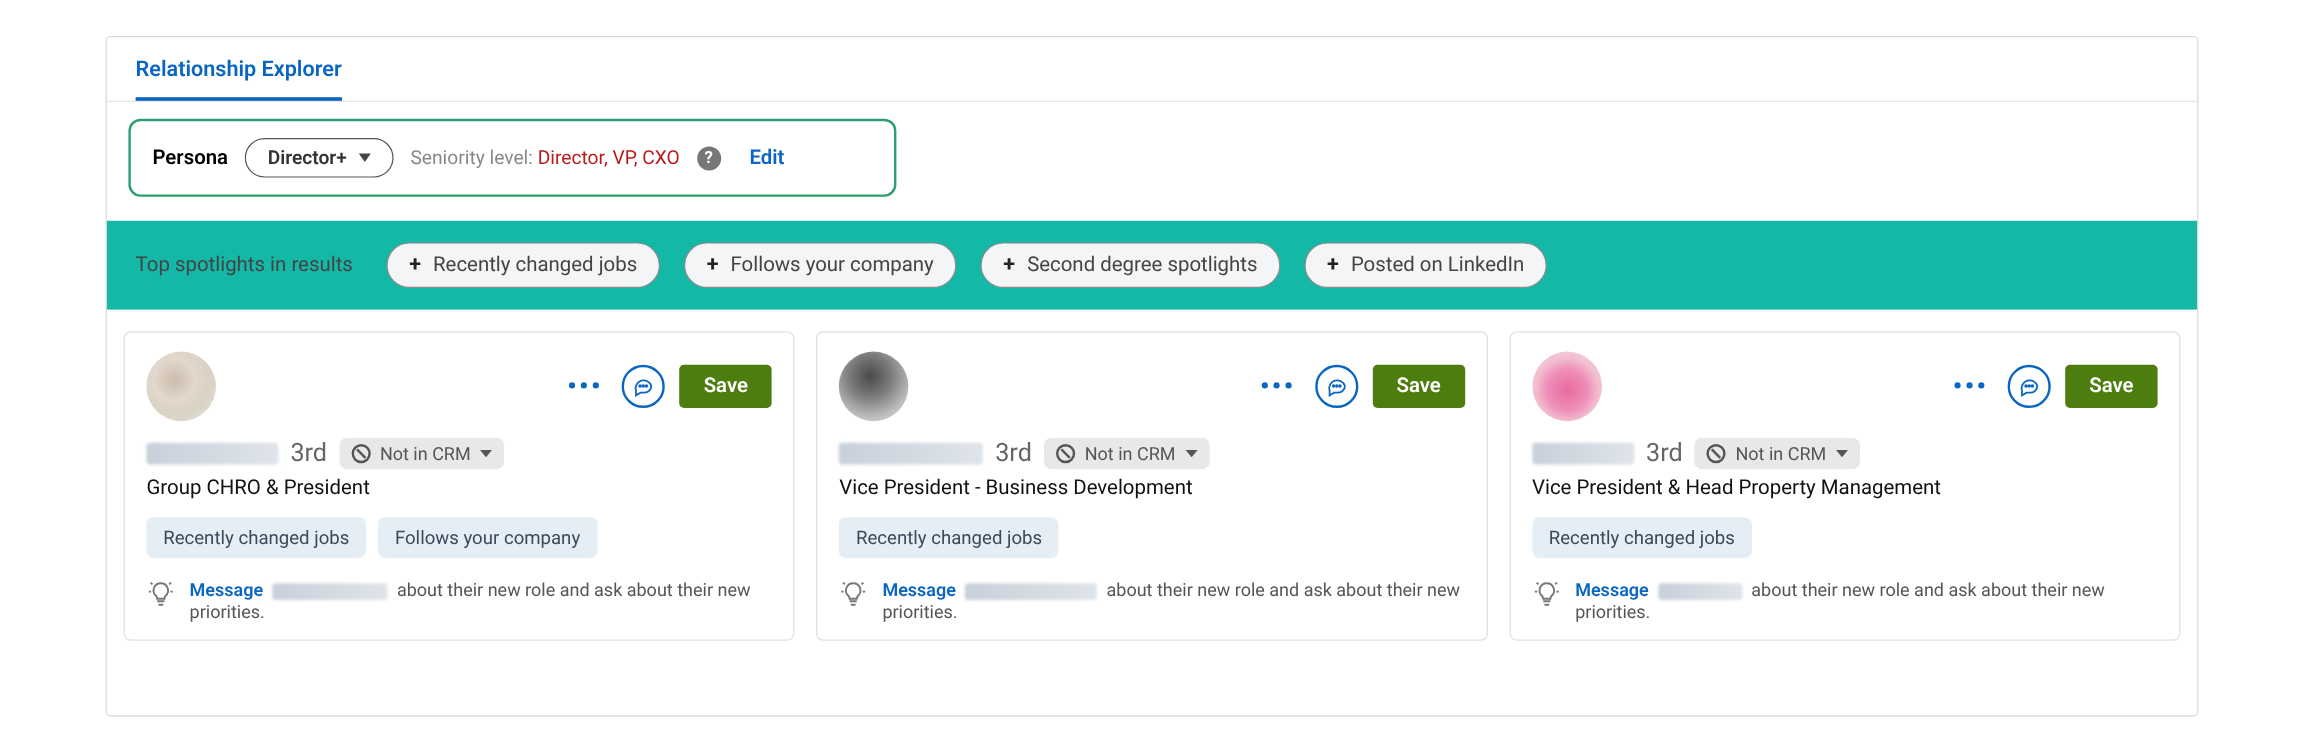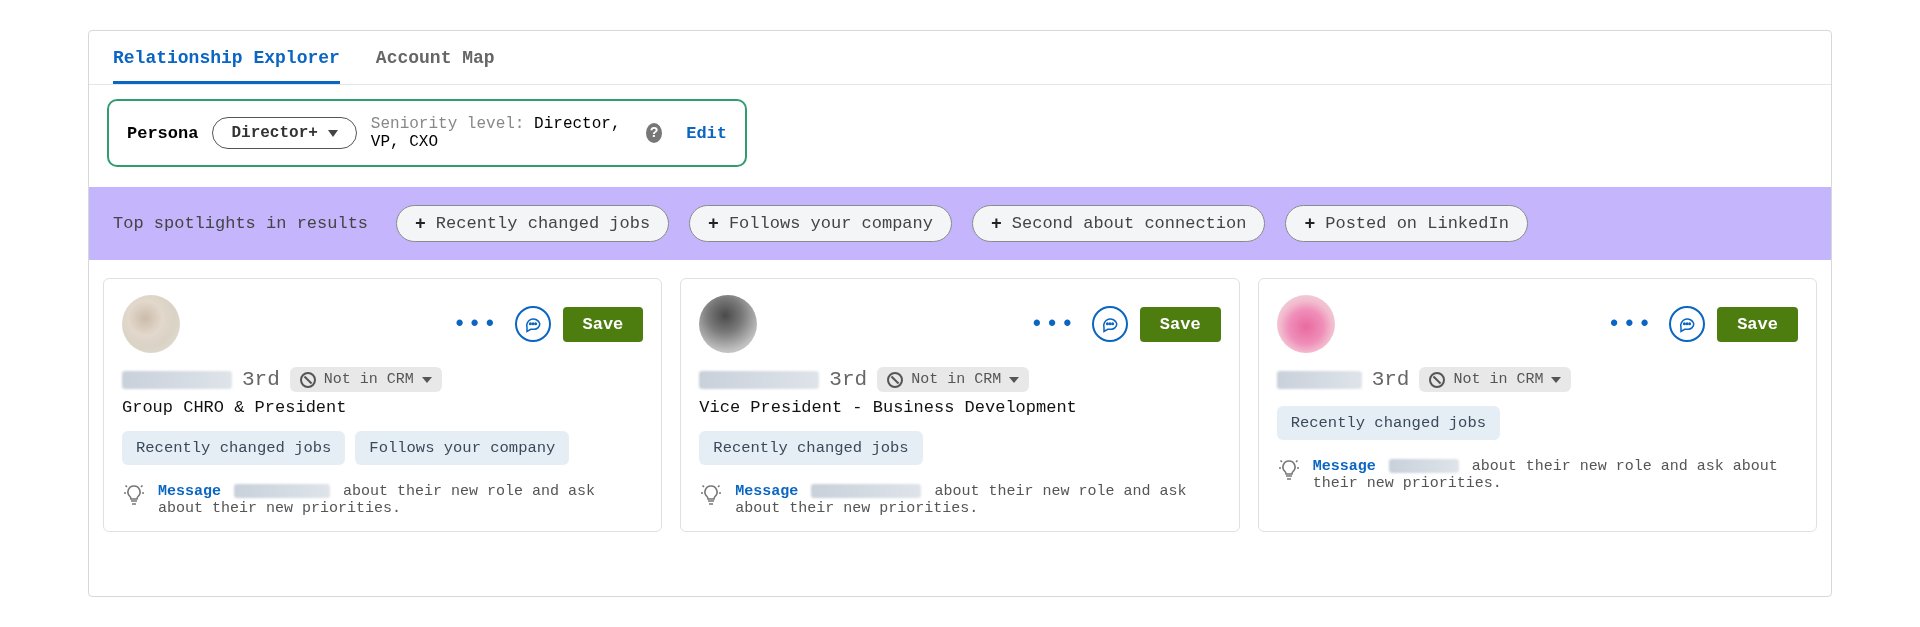--- a/index.html
+++ b/index.html
@@ -7,21 +7,20 @@
     font-family: -apple-system, BlinkMacSystemFont, "Segoe UI", Roboto, Helvetica, Arial, sans-serif;
     background: #fff;
     color: #000;
     font-size: 14px;
   }
   .container {
     width: 1920px;
     height: 627px;
     padding: 30px 88px 30px 88px;
     position: relative;
-    font-family: Liberation Mono, monospace;
   }
   .panel {
     border: 1px solid #d8d8d8;
     border-radius: 4px;
     background: #fff;
     width: 100%;
     height: 100%;
     overflow: hidden;
   }
   
@@ -75,30 +74,30 @@
     font-weight: 600;
     color: #333;
     cursor: pointer;
   }
   .persona-select .caret { width: 0; height: 0; border-left: 5px solid transparent; border-right: 5px solid transparent; border-top: 7px solid #444; }
   .seniority {
     font-size: 16px;
     color: #888;
   }
   .seniority .label { color: #888; }
-  .seniority .val { color: #000000; }
+  .seniority .val { color: #b91c1c; }
   .help-circle {
     width: 20px; height: 20px; border-radius: 50%; background: #777; color: #fff; font-size: 14px; font-weight: 700; display: inline-flex; align-items: center; justify-content: center;
   }
   .edit-link {
     color: #0a66c2; font-size: 17px; font-weight: 600; cursor: pointer; margin-left: 10px;
   }
   
   .spotlights {
-    background: #c4b5fd;
+    background: #14b8a6;
     margin-top: 20px;
     padding: 18px 24px;
     display: flex;
     align-items: center;
     gap: 20px;
   }
   .spotlights-label {
     font-size: 17px;
     color: #444;
     margin-right: 8px;
@@ -182,21 +181,20 @@
   .hint .name-il { display: inline-block; vertical-align: middle; height: 14px; background: linear-gradient(90deg,#c8d0da,#dfe4ea); border-radius: 3px; filter: blur(1.2px); margin: 0 4px; }
 </style>
 </head>
 <body>
 
 <div class="container">
   <div class="panel">
 
     <div class="tabs">
       <div class="tab active">Relationship Explorer</div>
-      <div class="tab">Account Map</div>
     </div>
 
     <div class="persona-bar">
       <span class="persona-label">Persona</span>
       <span class="persona-select">
         <span>Director+</span>
         <span class="caret"></span>
       </span>
       <span class="seniority">
         <span class="label">Seniority level:</span>
@@ -211,21 +209,21 @@
       <span class="chip">
         <span class="plus">+</span>
         <span>Recently changed jobs</span>
       </span>
       <span class="chip">
         <span class="plus">+</span>
         <span>Follows your company</span>
       </span>
       <span class="chip">
         <span class="plus">+</span>
-        <span>Second about connection</span>
+        <span>Second degree spotlights</span>
       </span>
       <span class="chip">
         <span class="plus">+</span>
         <span>Posted on LinkedIn</span>
       </span>
     </div>
 
     <div class="cards">
 
       <div class="card">
@@ -331,20 +329,21 @@
         </div>
         <div class="name-row">
           <span class="name-blur" style="width:85px"></span>
           <span class="degree">3rd</span>
           <span class="crm-pill">
             <span class="prohibit"></span>
             <span>Not in CRM</span>
             <span class="chev"></span>
           </span>
         </div>
+        <div class="title">Vice President &amp; Head Property Management</div>
         <div class="tags">
           <span class="tag">Recently changed jobs</span>
         </div>
         <div class="hint">
           <svg class="bulb" viewBox="0 0 24 24" fill="none" stroke="currentColor" stroke-width="1.6">
               <path d="M9 18h6M10 21h4M12 3a6 6 0 0 0-4 10.5c.8.8 1 1.6 1 2.5h6c0-.9.2-1.7 1-2.5A6 6 0 0 0 12 3z"></path>
               <path d="M4 10H2M22 10h-2M5 4l-1.5-1.5M20.5 2.5 19 4"></path>
             </svg>
           <div class="text">
             <span class="msg-link">Message</span>

